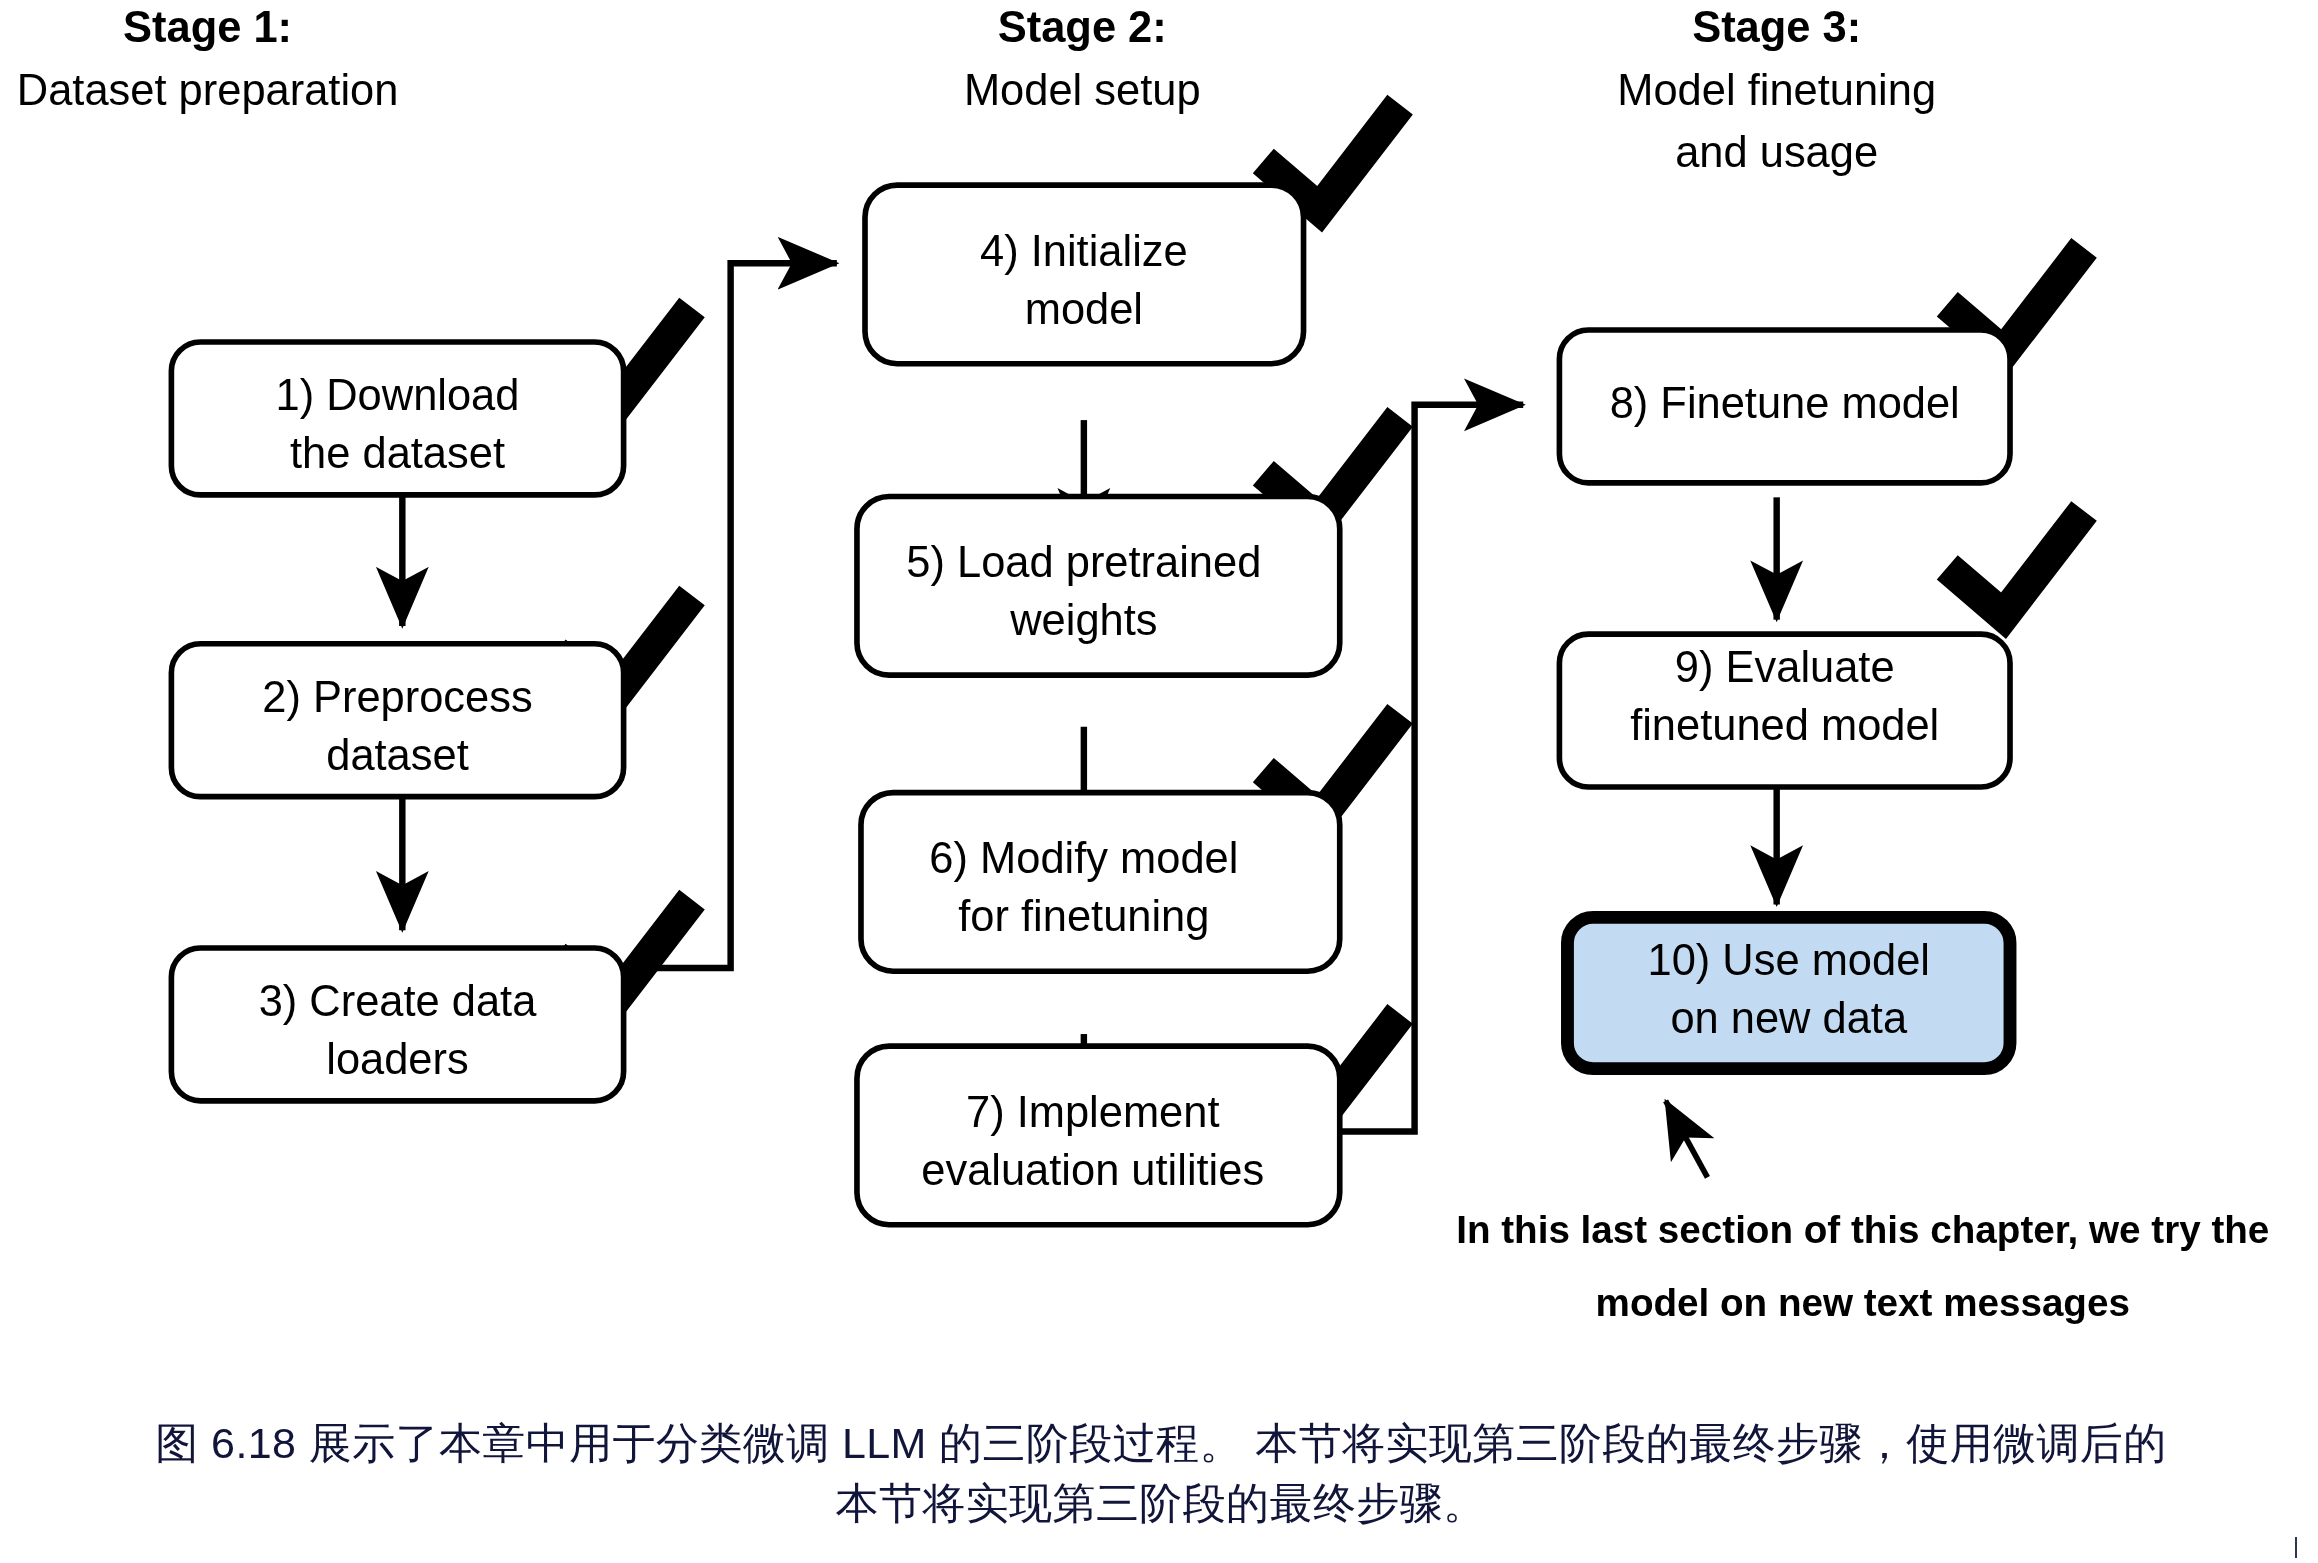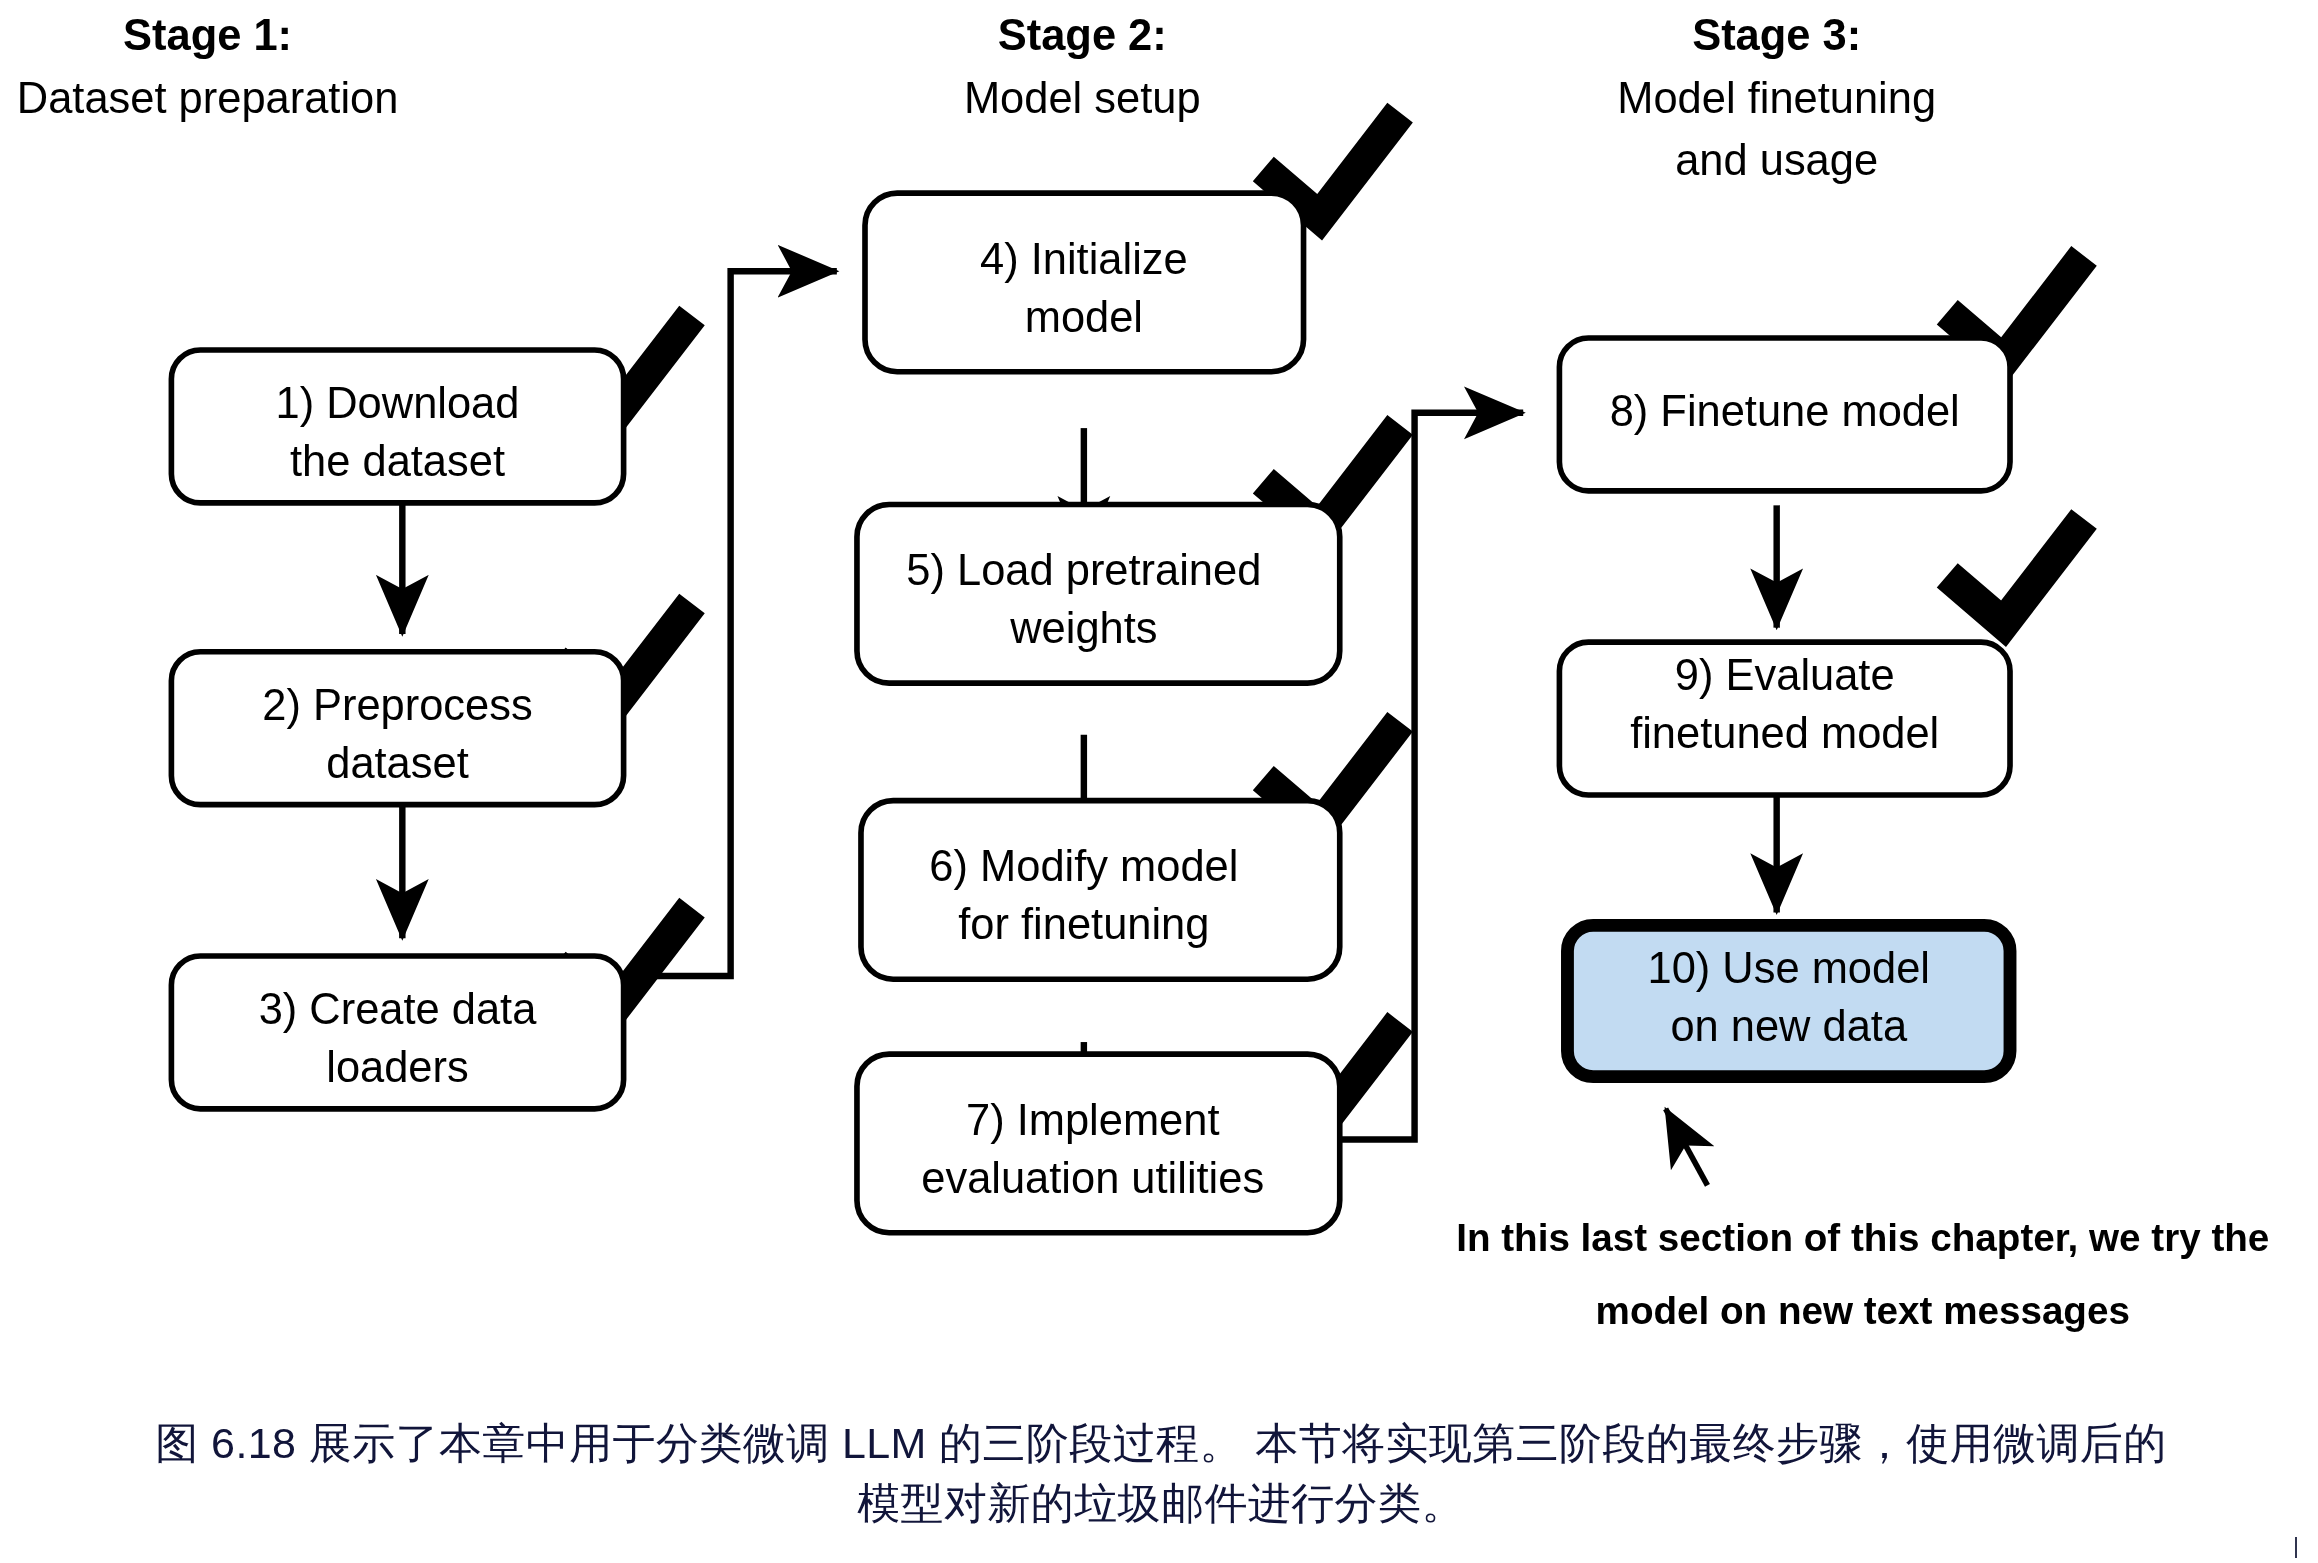--- a/index.html
+++ b/index.html
@@ -14,21 +14,20 @@
     overflow: hidden;
     font-family: "Liberation Sans", sans-serif;
     -webkit-font-smoothing: antialiased;
   }
 
   #figure {
     position: absolute;
     left: 0; top: 0;
     width: 2319px;
     height: 1360px;
-    margin-top: 8px;
   }
   #figure svg { display: block; }
 
   .caption-block {
     position: absolute;
     left: 14.5px;
     top: 1413px;
     width: 2293px;
     color: #11153a;
     font-family: "Liberation Sans", sans-serif;
@@ -170,17 +169,17 @@
 
     <g>
       <text x="2315" y="1545" text-anchor="middle" font-family="Liberation Sans, sans-serif" font-size="48" font-weight="bold" fill="#000">In this last section of this chapter, we try the</text>
       <text x="2315" y="1635" text-anchor="middle" font-family="Liberation Sans, sans-serif" font-size="48" font-weight="bold" fill="#000">model on new text messages</text>
     </g>
   </svg>
 </div>
 
 <div class="caption-block">
   <div class="caption-line">图 6.18 展示了本章中用于分类微调 LLM 的三阶段过程。 本节将实现第三阶段的最终步骤，使用微调后的</div>
-  <div class="caption-line">模型对新的垃圾邮件进行分类。</div>
+  <div class="caption-line">本节将实现第三阶段的最终步骤。</div>
 </div>
 
 <div class="page-tick"></div>
 
 
 </body></html>

